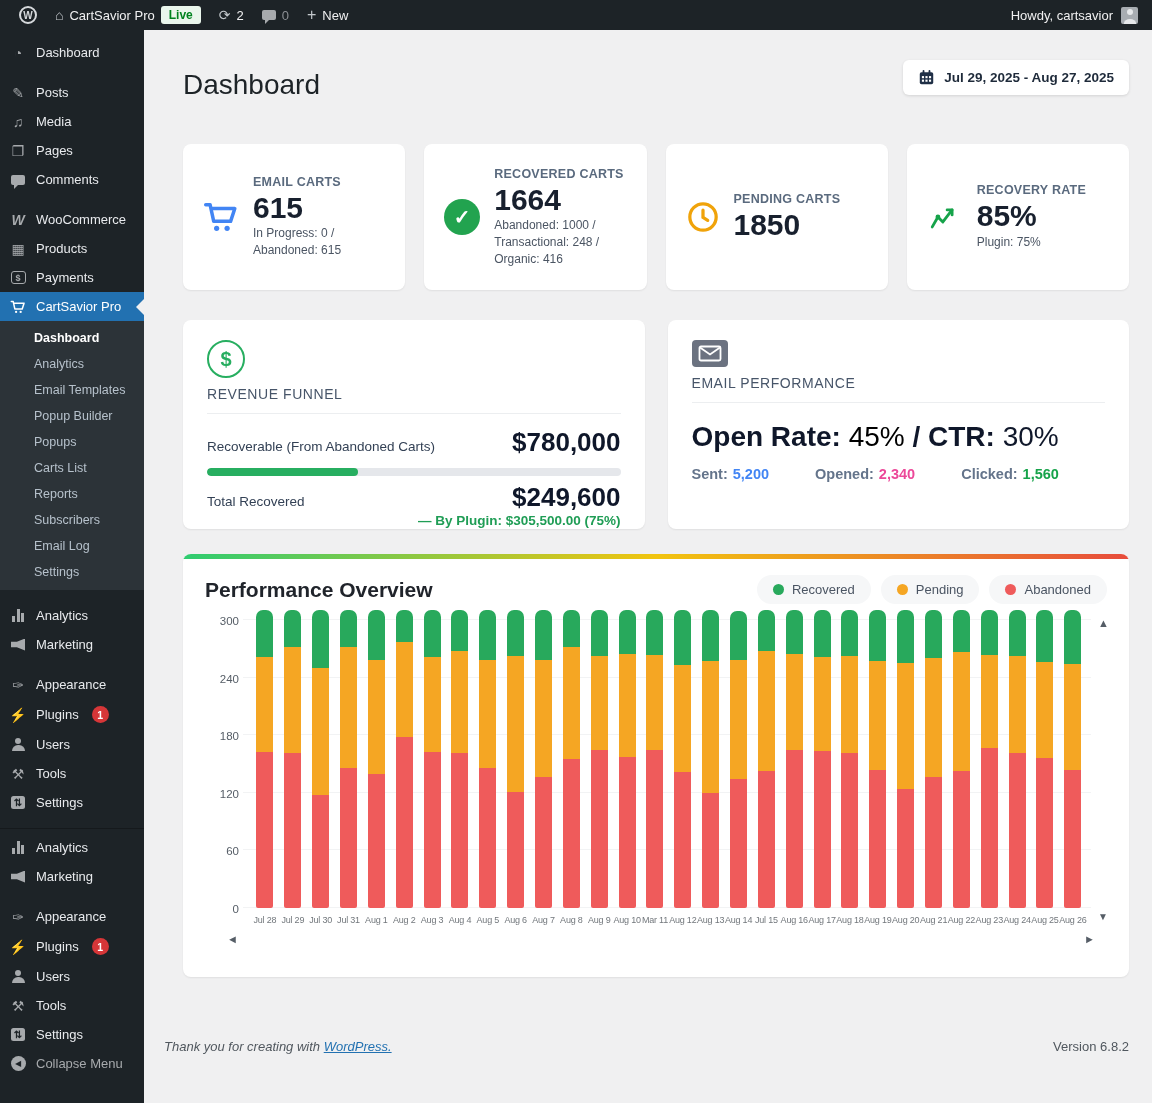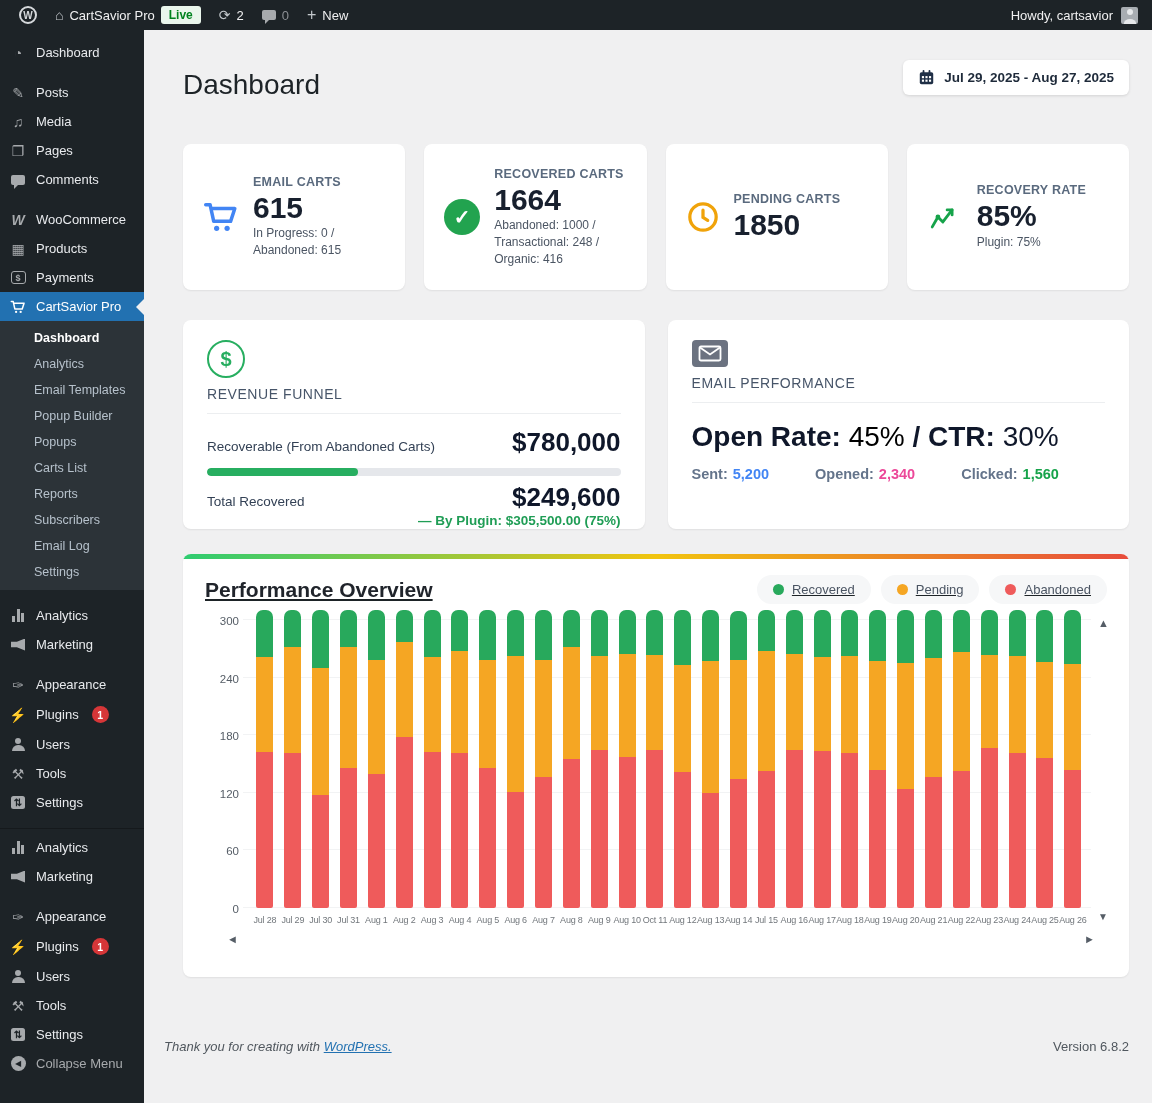--- a/index.html
+++ b/index.html
@@ -98,21 +98,21 @@
   .openrate .blue{color:#000000;font-weight:400;}
   .openrate .plain{font-weight:400;}
   .email-stats{display:flex;gap:46px;margin-top:13px;font-size:14.5px;}
   .email-stats .lbl{color:#64748b;font-weight:700;}
   .email-stats .val{font-weight:700;margin-left:5px;}
 
   
   .chart-card{margin-top:25px;background:#fff;border-radius:8px;box-shadow:0 1px 2px rgba(0,0,0,.07);height:423px;overflow:hidden;}
   .chart-topbar{height:5px;background:linear-gradient(90deg,#2ecc71 0%,#f1c40f 50%,#e74c3c 100%);}
   .chart-inner{padding:16px 22px 0 22px;}
-  .chart-head{display:flex;justify-content:space-between;align-items:center;text-decoration:underline;}
+  .chart-head{display:flex;justify-content:space-between;align-items:center;}
   .chart-title{font-size:21px;font-weight:800;color:#20242b;}
   .legend{display:flex;gap:10px;}
   .pill{display:flex;align-items:center;gap:8px;background:#f6f7f8;border-radius:17px;padding:7px 16px;font-size:13px;color:#4b5563;cursor:pointer;}
   .dot{width:11px;height:11px;border-radius:50%;}
   .chart-area{position:relative;margin-top:16px;padding-left:46px;padding-right:20px;padding-bottom:18px;}
   .plot{position:relative;height:288px;}
   .gridline{position:absolute;left:-8px;right:-4px;height:1px;background:#f2f3f4;}
   .ylab{position:absolute;left:-46px;width:34px;text-align:right;font-size:11.5px;color:#555d66;}
   .bars{position:absolute;left:0;right:0;top:0;bottom:0;display:flex;justify-content:space-between;align-items:flex-end;}
   .slot{flex:1;display:flex;justify-content:center;align-items:flex-end;}
@@ -705,21 +705,21 @@
             <span class="xlab">Aug 1</span>
             <span class="xlab">Aug 2</span>
             <span class="xlab">Aug 3</span>
             <span class="xlab">Aug 4</span>
             <span class="xlab">Aug 5</span>
             <span class="xlab">Aug 6</span>
             <span class="xlab">Aug 7</span>
             <span class="xlab">Aug 8</span>
             <span class="xlab">Aug 9</span>
             <span class="xlab">Aug 10</span>
-            <span class="xlab">Oct 11</span>
+            <span class="xlab">Mar 11</span>
             <span class="xlab">Aug 12</span>
             <span class="xlab">Aug 13</span>
             <span class="xlab">Aug 14</span>
             <span class="xlab">Jul 15</span>
             <span class="xlab">Aug 16</span>
             <span class="xlab">Aug 17</span>
             <span class="xlab">Aug 18</span>
             <span class="xlab">Aug 19</span>
             <span class="xlab">Aug 20</span>
             <span class="xlab">Aug 21</span>

